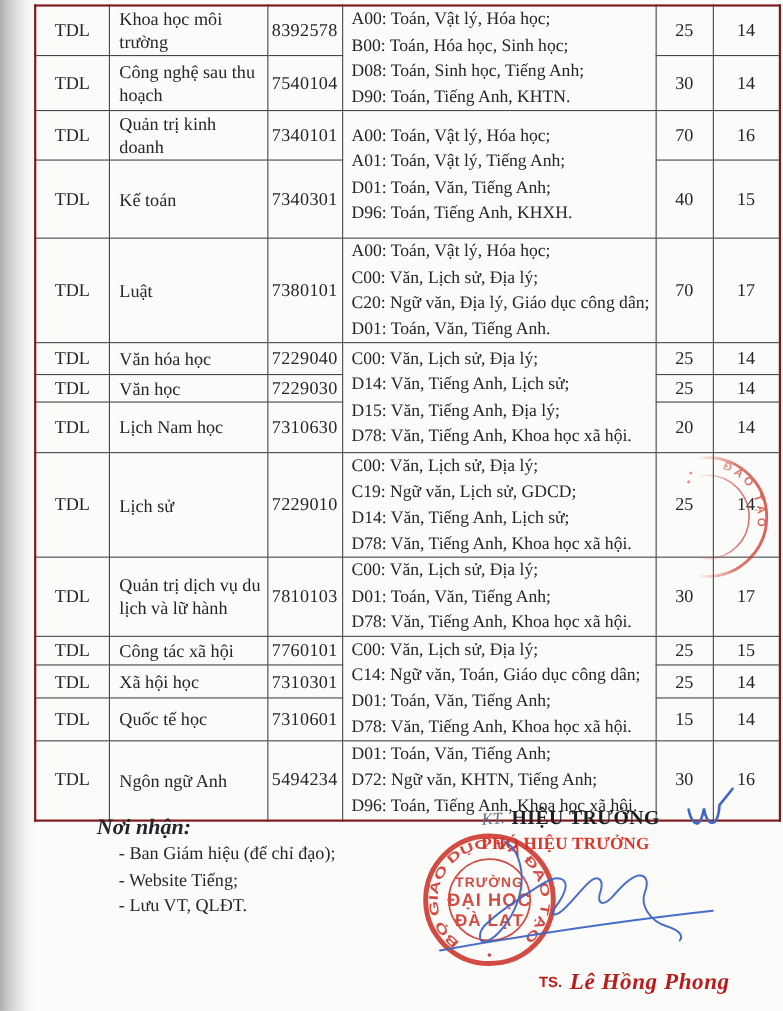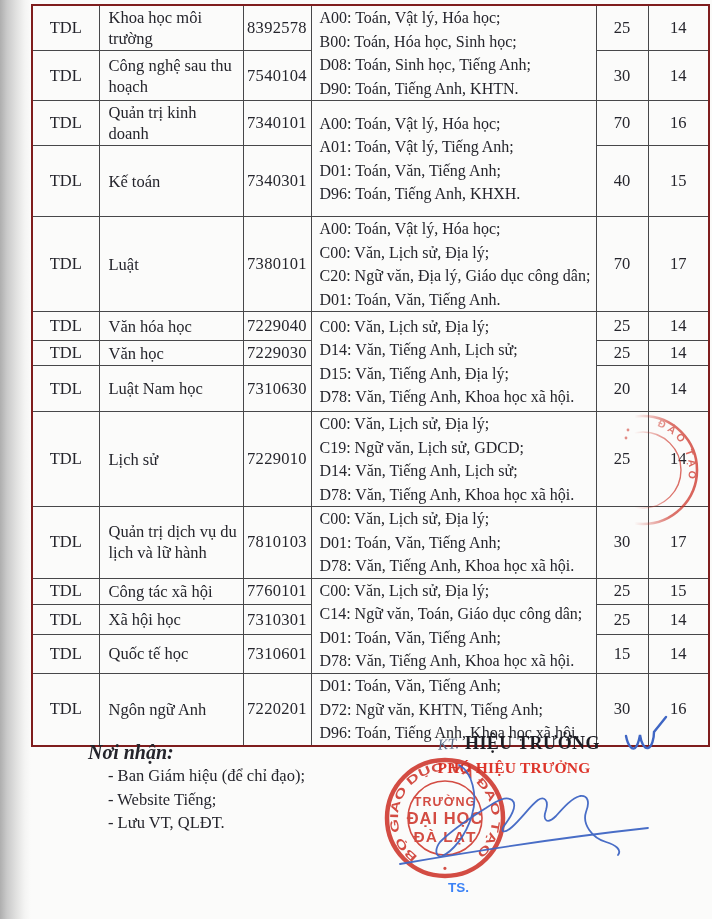--- a/index.html
+++ b/index.html
@@ -27,21 +27,21 @@
 
   
   .recipients{position:absolute;left:88px;top:741px;z-index:1;}
   .recipients .title{font-weight:bold;font-style:italic;font-size:20px;}
   .recipients .item{margin-left:20px;font-size:16.5px;line-height:23.5px;}
   .kt-line{position:absolute;left:438px;top:733px;z-index:1;display:flex;align-items:baseline;gap:6px;}
   .kt{font-style:italic;color:#5d6b86;font-size:15px;transform:rotate(-4deg);}
   .headmaster{font-weight:bold;font-size:18px;letter-spacing:.4px;color:#1d1d24;}
   .vice{position:absolute;left:430px;top:759px;width:168px;text-align:center;z-index:1;
         color:#dd352b;font-weight:bold;font-size:15.5px;letter-spacing:.2px;}
-  .signer{position:absolute;left:448px;top:880px;z-index:5;display:flex;align-items:center;gap:7px;color:#3b82f6;}
+  .signer{position:absolute;left:490px;top:880px;z-index:5;display:flex;align-items:center;gap:7px;color:#b91c1c;}
   .signer .degree{font-family:"Liberation Sans",sans-serif;font-weight:bold;font-size:13.5px;}
   .signer .name{font-style:italic;font-weight:bold;font-size:21px;letter-spacing:.5px;}
 
   svg.stamp{position:absolute;left:375px;top:748px;z-index:2;opacity:.88;}
   svg.signature{position:absolute;left:388px;top:754px;z-index:4;}
   svg.pstamp{position:absolute;left:583px;top:408px;z-index:3;opacity:.8;}
   svg.tick{position:absolute;left:612px;top:702px;z-index:4;}
   .stamp-red{fill:none;stroke:#ce352a;}
   .stamp-txt{fill:#ce352a;font-family:"Liberation Sans",sans-serif;font-weight:bold;}
 </style>
@@ -128,21 +128,21 @@
     </tr>
     <tr style="height:25px">
       <td class="c-unit">TDL</td>
       <td class="c-major">Văn học</td>
       <td class="c-code">7229030</td>
       <td class="c-num">25</td>
       <td class="c-num">14</td>
     </tr>
     <tr style="height:46px">
       <td class="c-unit">TDL</td>
-      <td class="c-major">Luật Nam học</td>
+      <td class="c-major">Lịch Nam học</td>
       <td class="c-code">7310630</td>
       <td class="c-num">20</td>
       <td class="c-num">14</td>
     </tr>
     <tr style="height:95px">
       <td class="c-unit">TDL</td>
       <td class="c-major">Lịch sử</td>
       <td class="c-code">7229010</td>
       <td class="c-subj">
         <div>C00: Văn, Lịch sử, Địa lý;</div>
@@ -188,21 +188,21 @@
     <tr style="height:37px">
       <td class="c-unit">TDL</td>
       <td class="c-major">Quốc tế học</td>
       <td class="c-code">7310601</td>
       <td class="c-num">15</td>
       <td class="c-num">14</td>
     </tr>
     <tr style="height:73px">
       <td class="c-unit">TDL</td>
       <td class="c-major">Ngôn ngữ Anh</td>
-      <td class="c-code">7220201</td>
+      <td class="c-code">5494234</td>
       <td class="c-subj">
         <div>D01: Toán, Văn, Tiếng Anh;</div>
         <div>D72: Ngữ văn, KHTN, Tiếng Anh;</div>
         <div>D96: Toán, Tiếng Anh, Khoa học xã hội.</div>
       </td>
       <td class="c-num">30</td>
       <td class="c-num">16</td>
     </tr>
   </tbody>
 </table>
@@ -278,13 +278,14 @@
   </g>
 </svg>
 
 <svg class="tick" width="62" height="58" viewBox="0 0 62 58">
   <path fill="none" stroke="#3f66c4" stroke-width="2.4" stroke-linecap="round" d="M 14 34 C 16 44, 20 48, 23 46 C 26 44, 27 38, 28 33
            C 29 40, 32 47, 36 46 C 40 45, 42 36, 42 30 L 54 15"></path>
 </svg>
 
 <div class="signer">
   <span class="degree">TS.</span>
+  <span class="name">Lê Hồng Phong</span>
 </div>
 
 </body></html>

